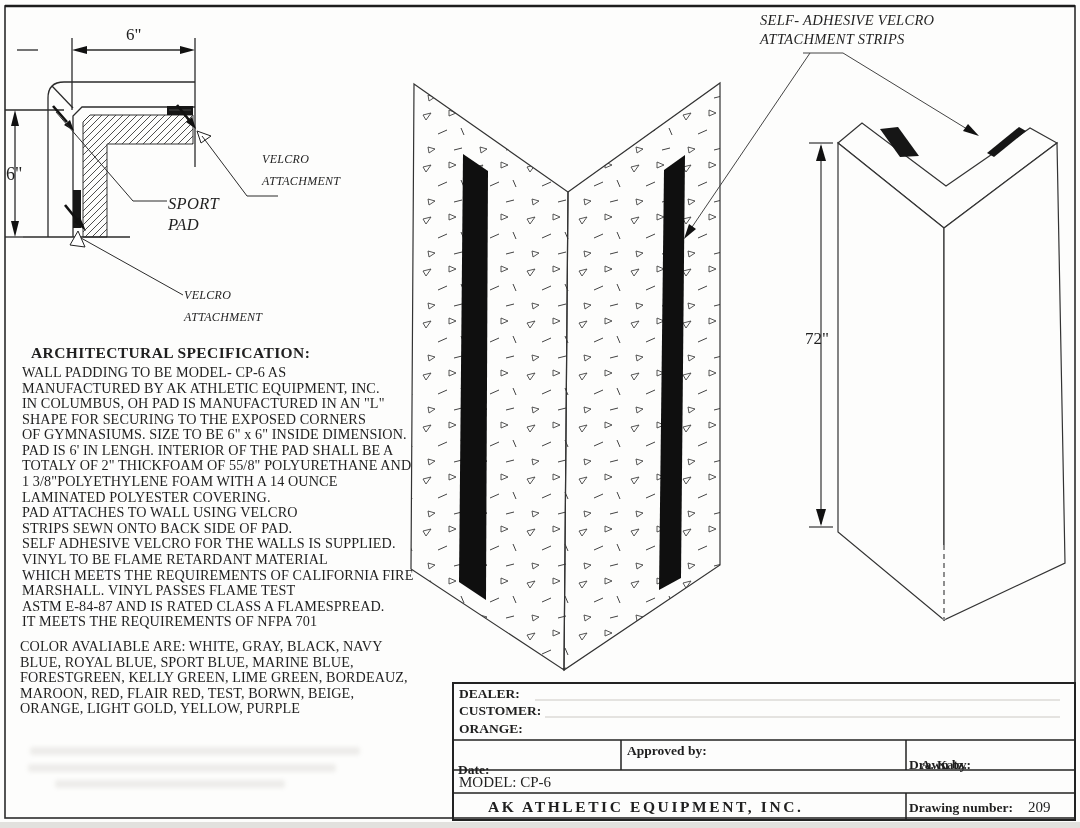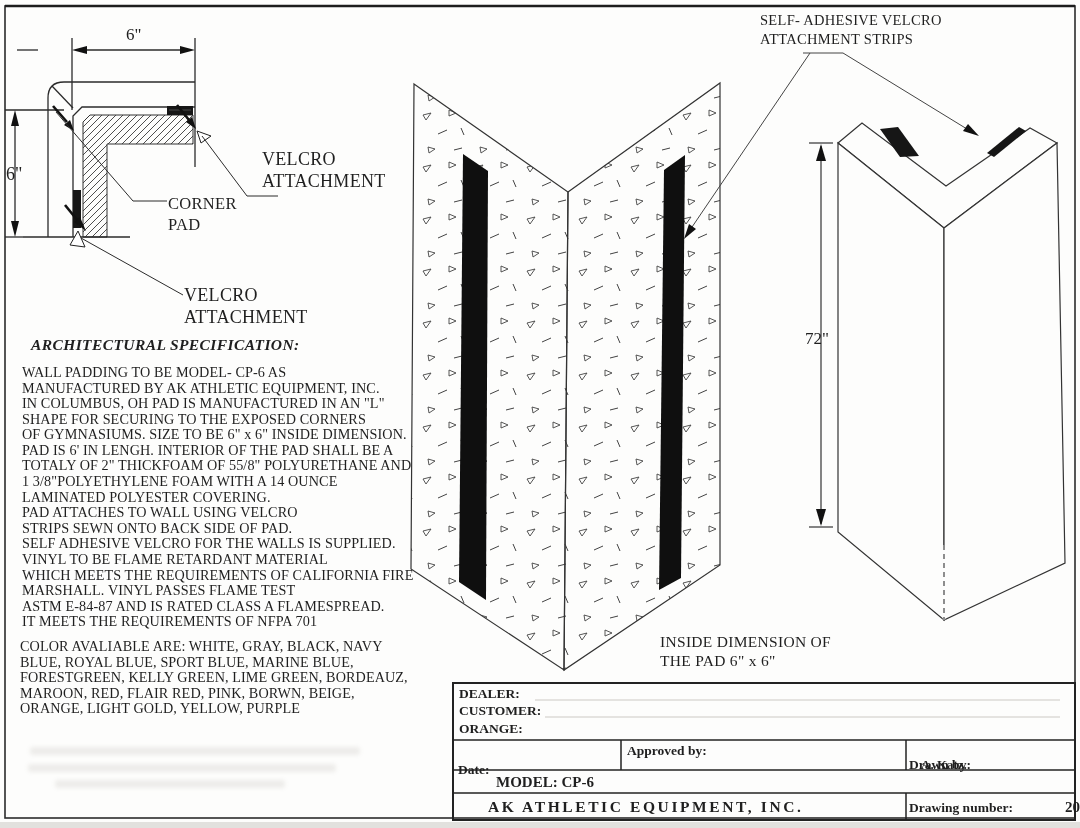--- a/index.html
+++ b/index.html
@@ -1,28 +1,28 @@
 <!DOCTYPE html>
 <html><head>
 <meta charset="utf-8">
 <style>
   html,body{margin:0;padding:0;background:#efeeec;}
   .sheet{position:relative;width:1080px;height:828px;background:#fdfdfc;overflow:hidden;
          font-family:"Liberation Serif","DejaVu Serif",serif;color:#1d1d1d;}
   .art{position:absolute;left:0;top:0;}
   .txt{position:absolute;white-space:pre-line;color:#1f1f1f;}
-  .caps{letter-spacing:.3px;}
+  .caps{letter-spacing:.3px;font-style:italic;}
   .spec-head{font-size:15.5px;font-weight:bold;letter-spacing:.4px;}
   .spec-body{font-size:14.2px;line-height:15.58px;letter-spacing:.1px;width:420px;}
-  .lbl{font-size:18px;line-height:22px;}
+  .lbl{font-size:12px;line-height:22px;}
   .lbl-sm{font-size:16.5px;line-height:21px;}
   .lbl-top{font-size:14.5px;line-height:19px;}
   .dim{font-size:17px;font-weight:normal;}
   .tb{font-size:13.5px;font-weight:bold;line-height:16px;}
-  .tb-lg{font-size:15px;font-weight:bold;margin-left:37px;}
+  .tb-lg{font-size:15px;font-weight:normal;}
   .company{font-size:15.5px;font-weight:bold;letter-spacing:2.6px;}
   .ghost{position:absolute;background:#8d877e;opacity:.14;filter:blur(2px);border-radius:3px;}
   .bottom-edge{position:absolute;left:0;top:822px;width:1080px;height:6px;background:#e2e1de;}
 </style>
 </head>
 <body>
 
 <div class="sheet">
 
   <svg class="art" width="1080" height="828" viewBox="0 0 1080 828">
@@ -141,51 +141,49 @@
       <line x1="545" y1="717" x2="1060" y2="717" stroke="#ccc9c4" stroke-width="1"></line>
     </g>
   </svg>
 
   <div class="txt dim" style="left:126px;top:25px;">6"</div>
   <div class="txt dim" style="left:6px;top:164px;font-size:18px;">6"</div>
   <div class="txt dim" style="left:805px;top:329px;">72"</div>
 
   <div class="txt lbl caps" style="left:262px;top:148px;">VELCRO
 ATTACHMENT</div>
-  <div class="txt lbl-sm caps" style="left:168px;top:193px;">CORNER
+  <div class="txt lbl-sm caps" style="left:168px;top:193px;">SPORT
 PAD</div>
   <div class="txt lbl caps" style="left:184px;top:284px;">VELCRO
 ATTACHMENT</div>
   <div class="txt lbl-top caps" style="left:760px;top:11px;">SELF- ADHESIVE VELCRO
 ATTACHMENT STRIPS</div>
-  <div class="txt caps" style="left:660px;top:633px;font-size:15.5px;line-height:18.5px;">INSIDE DIMENSION OF
-THE PAD 6" x 6"</div>
-
-  <div class="txt spec-head" style="left:31px;top:336px;font-style:italic;">ARCHITECTURAL SPECIFICATION:</div>
+
+  <div class="txt spec-head" style="left:31px;top:344px;">ARCHITECTURAL SPECIFICATION:</div>
   <div class="txt spec-body" style="left:22px;top:365px;">WALL PADDING TO BE MODEL-  CP-6  AS
 MANUFACTURED BY AK ATHLETIC EQUIPMENT, INC.
 IN COLUMBUS, OH  PAD IS MANUFACTURED IN AN "L"
 SHAPE FOR SECURING TO THE EXPOSED CORNERS
 OF GYMNASIUMS.  SIZE TO BE 6" x 6" INSIDE DIMENSION.
 PAD IS 6' IN LENGH. INTERIOR OF THE PAD SHALL BE A
 TOTALY OF  2" THICKFOAM OF 55/8" POLYURETHANE AND
 1 3/8"POLYETHYLENE FOAM  WITH A 14 OUNCE
 LAMINATED POLYESTER COVERING.
 PAD ATTACHES TO WALL USING VELCRO
 STRIPS SEWN ONTO BACK SIDE OF PAD.
 SELF ADHESIVE VELCRO FOR THE WALLS IS SUPPLIED.
 VINYL TO BE FLAME RETARDANT MATERIAL
 WHICH MEETS THE REQUIREMENTS OF CALIFORNIA FIRE
 MARSHALL. VINYL PASSES FLAME TEST
 ASTM E-84-87 AND IS RATED CLASS A FLAMESPREAD.
 IT MEETS THE REQUIREMENTS OF NFPA 701</div>
   <div class="txt spec-body" style="left:20px;top:639px;">COLOR AVALIABLE ARE: WHITE, GRAY, BLACK, NAVY
 BLUE, ROYAL BLUE, SPORT BLUE, MARINE BLUE,
 FORESTGREEN, KELLY GREEN, LIME GREEN, BORDEAUZ,
-MAROON, RED, FLAIR RED, PINK, BORWN, BEIGE,
+MAROON, RED, FLAIR RED, TEST, BORWN, BEIGE,
 ORANGE, LIGHT GOLD, YELLOW, PURPLE</div>
 
   <div class="ghost" style="left:30px;top:747px;width:330px;height:8px;"></div>
   <div class="ghost" style="left:28px;top:764px;width:308px;height:8px;"></div>
   <div class="ghost" style="left:55px;top:780px;width:230px;height:8px;"></div>
 
   <div class="txt tb" style="left:459px;top:686px;text-align:right;">DEALER:</div>
   <div class="txt tb" style="left:459px;top:703px;text-align:center;">CUSTOMER:</div>
   <div class="txt tb" style="left:459px;top:721px;">ORANGE:</div>
   <div class="txt tb" style="left:458px;top:744px;margin-top:18px;">Date:</div>

